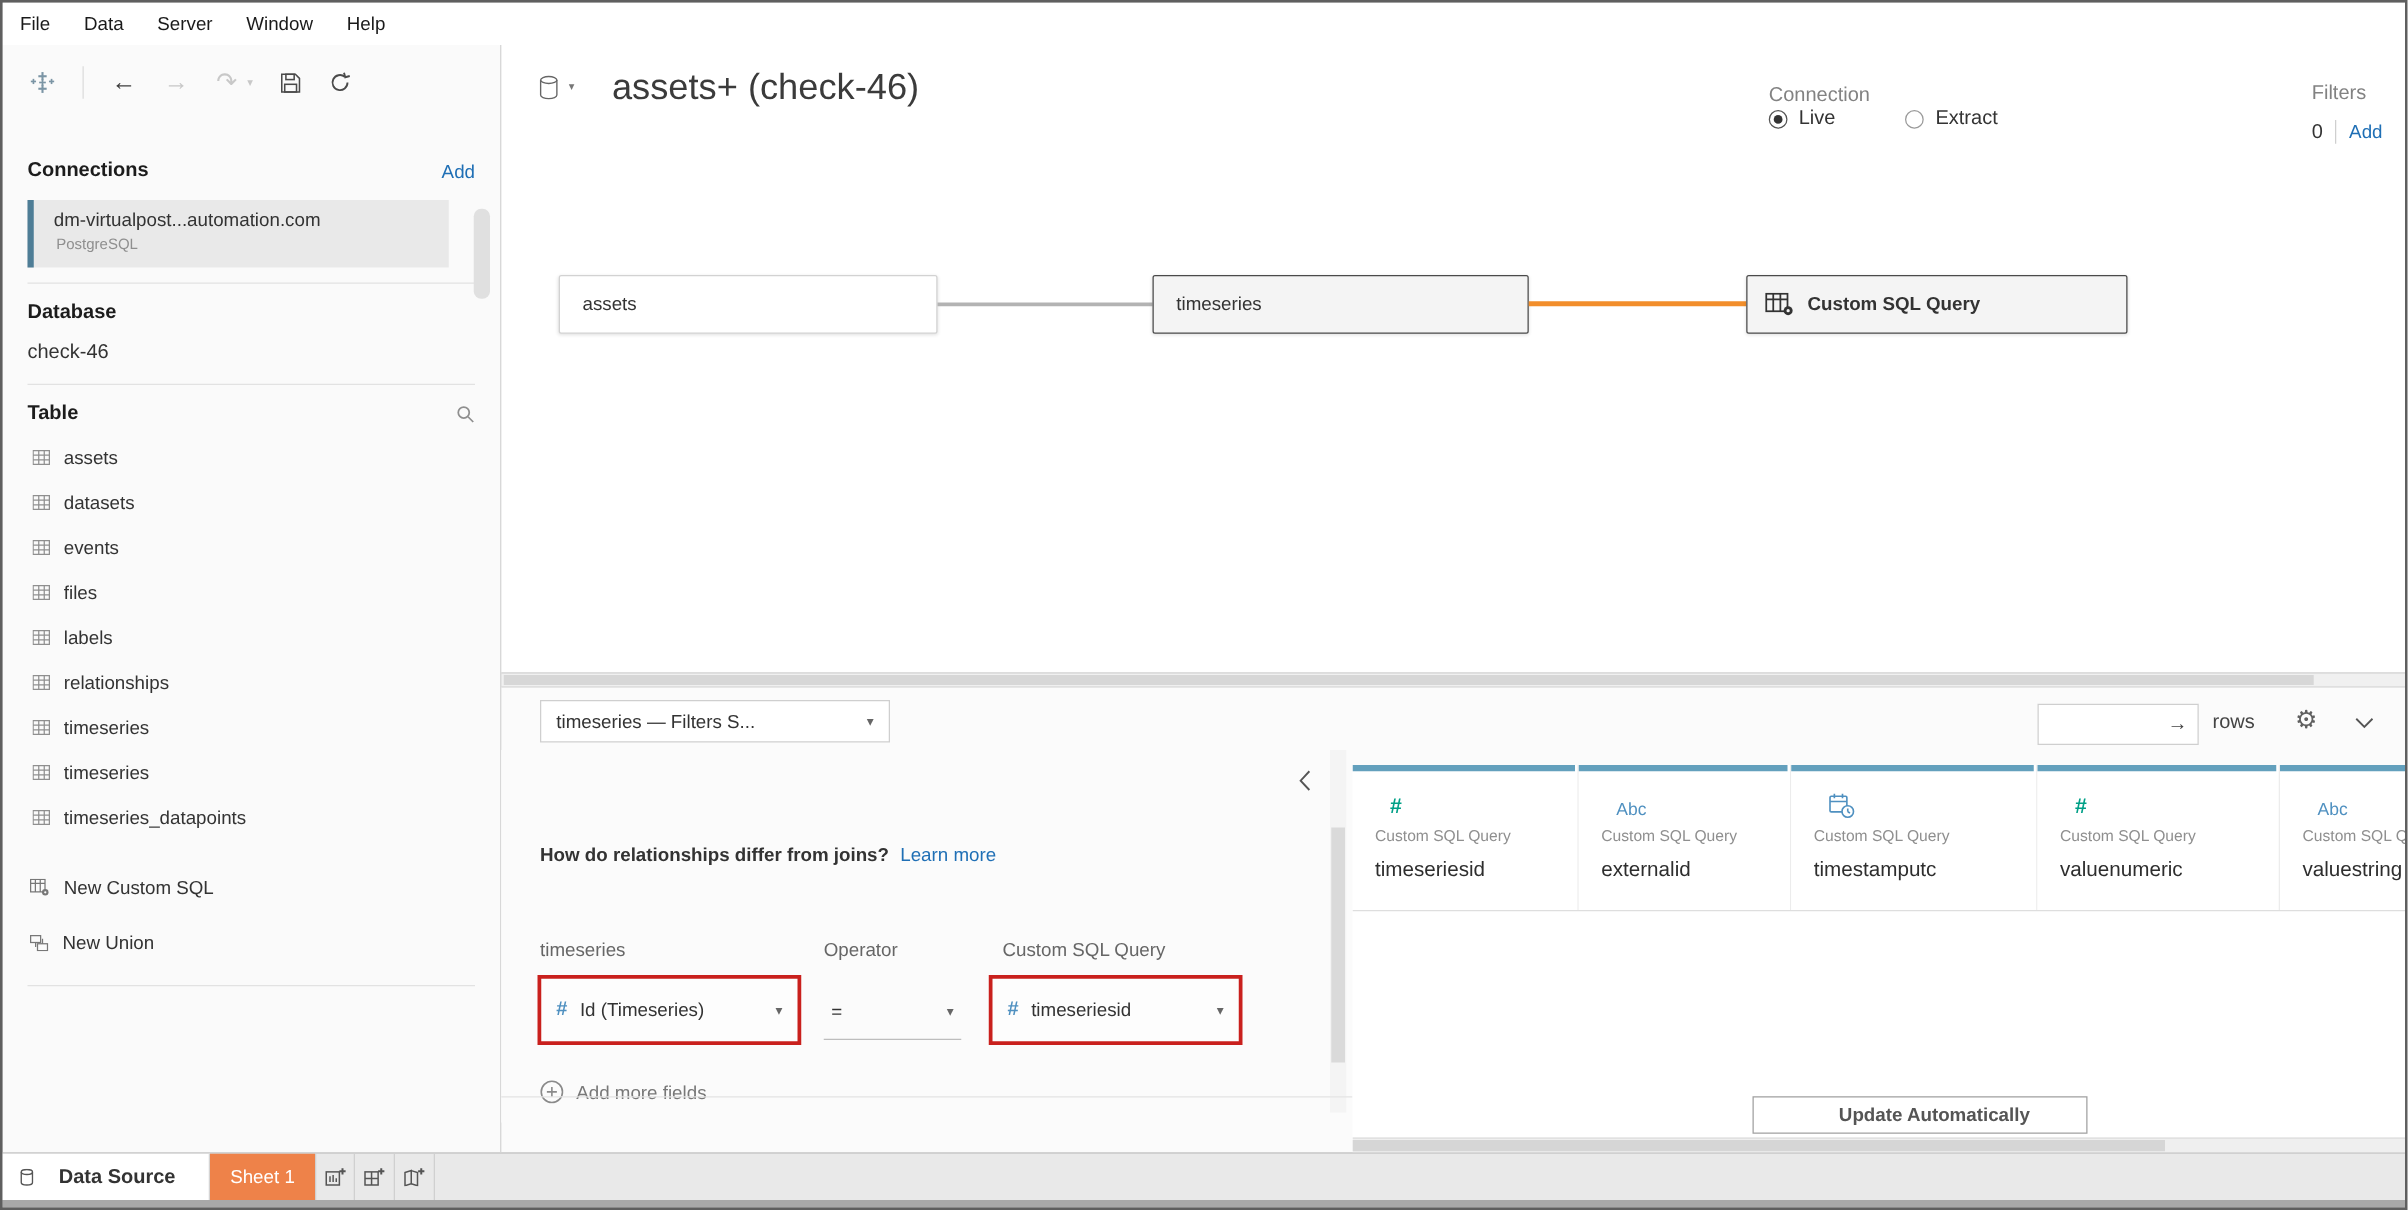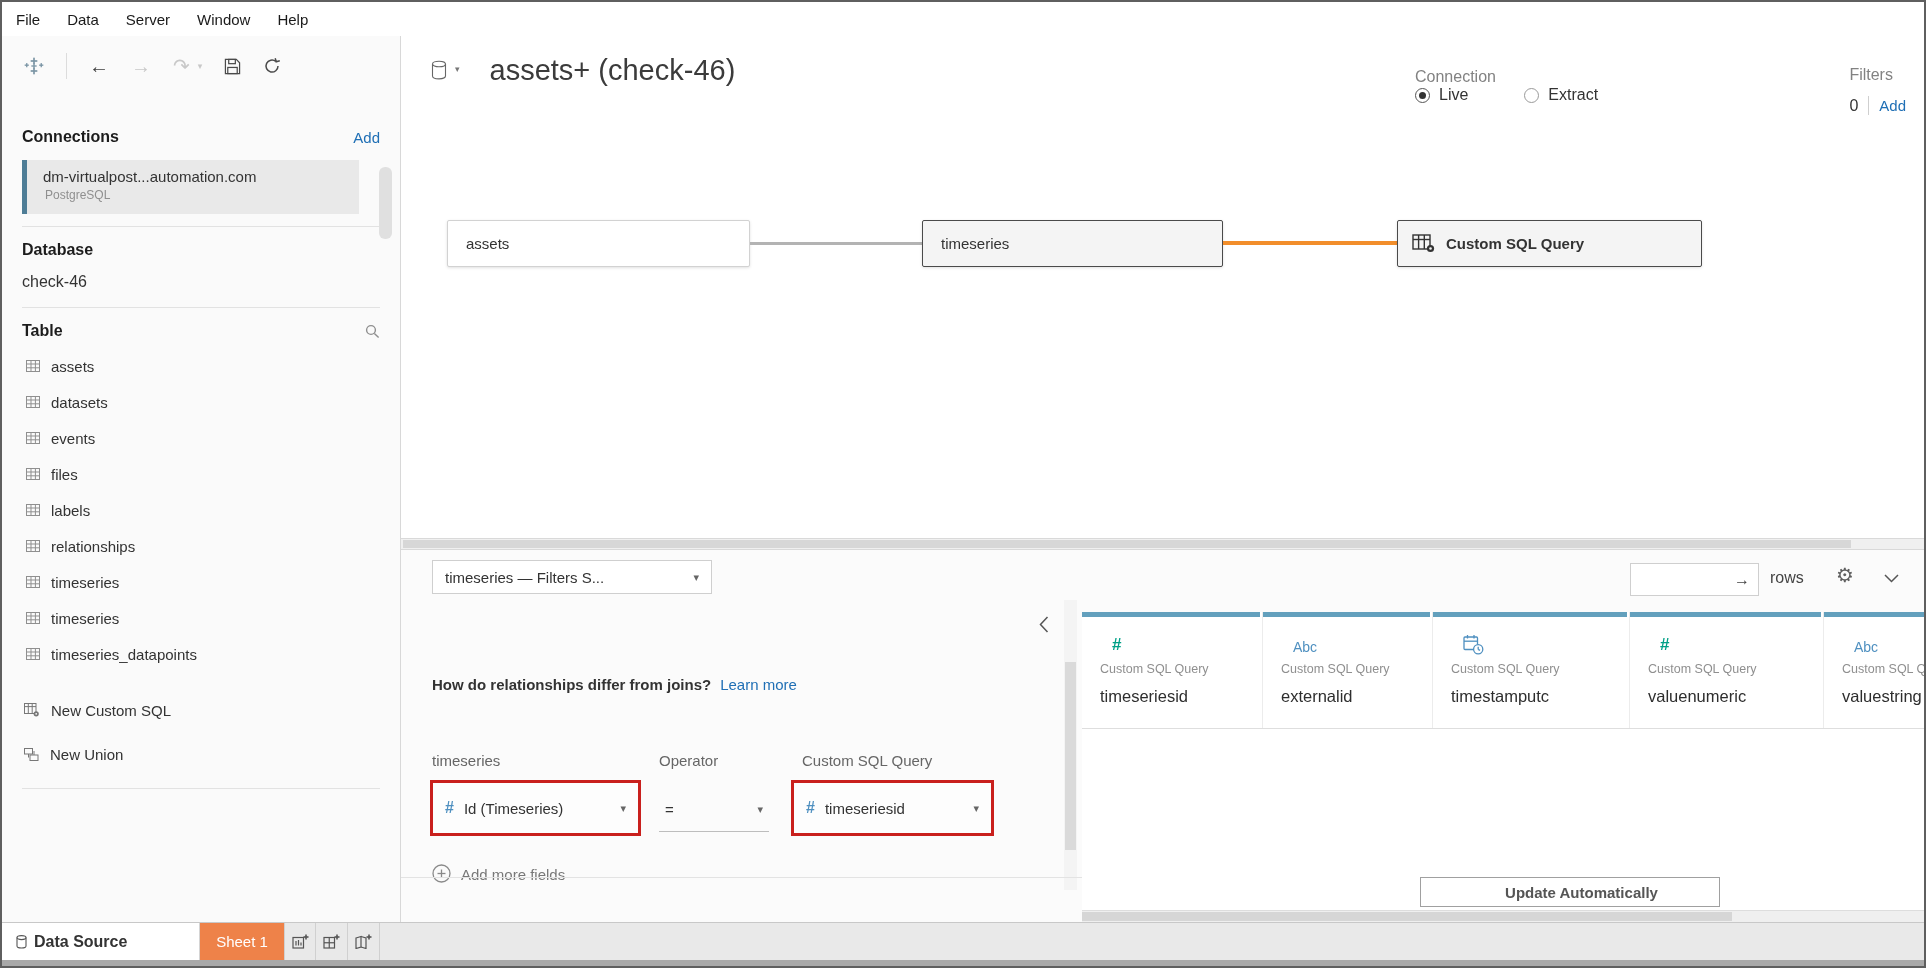--- a/index.html
+++ b/index.html
@@ -117,30 +117,30 @@
   .num-glyph { color:#00a087; font-size:17px; font-weight:bold; }
   .abc-glyph { color:#4f90c0; font-size:14px; font-weight:normal; }
   .gcol .src { margin-top:7px; font-size:12.5px; color:#8f8f8f; white-space:nowrap; }
   .gcol .fld { margin-top:11px; font-size:16.5px; color:#2e2e2e; white-space:nowrap; }
   .btn { background:#fff; border:1px solid #a0a0a0; font-size:15px; font-weight:bold; color:#555;
          display:flex; align-items:center; justify-content:center; cursor:pointer;
          font-family:"Liberation Sans","DejaVu Sans",sans-serif; }
   .update-now-wrap { position:absolute; left:334px; top:209px; width:308px; height:38px;
                      border:3px solid #c9201d; }
   .update-now { width:100%; height:100%; border:1px solid #a0a0a0; }
-  .update-auto { position:absolute; left:338px; top:265px; width:300px; height:30px;padding-left:23px; }
+  .update-auto { position:absolute; left:320px; top:265px; width:268px; height:30px;padding-left:23px; }
   .grid-hscroll { position:absolute; bottom:0; left:0; right:0; height:12px; background:#efefef;
                   border-top:1px solid #ddd; }
   .grid-hscroll .thumb { position:absolute; top:1px; left:0; width:650px; height:9px; background:#d6d6d6; }
 
   
   .tabbar { position:absolute; top:920px; left:0; right:0; height:38px; background:#e9e9e9;
             border-top:1px solid #c8c8c8; display:flex; }
-  .tab-ds { width:198px; background:#fff; border-right:1px solid #d4d4d4; display:flex;
-            align-items:center; gap:7px; padding-left:14px; font-size:16px; font-weight:bold; color:#333;text-align:right; }
+  .tab-ds { width:166px; background:#fff; border-right:1px solid #d4d4d4; display:flex;
+            align-items:center; gap:20px; padding-left:14px; font-size:16px; font-weight:bold; color:#333;text-align:right; }
   .tab-sheet { width:84px; background:#ee8249; color:#fff; font-size:15px; display:flex;
                align-items:center; justify-content:center; }
   .tab-iconbtn { width:32px; border-right:1px solid #d0d0d0; display:flex; align-items:center;
                  justify-content:center; }
   .bottom-strip { position:absolute; top:958px; left:0; right:0; height:6px; background:#a9a9a9; }
 
   svg { display:block; }
 </style>
 </head>
 <body>

